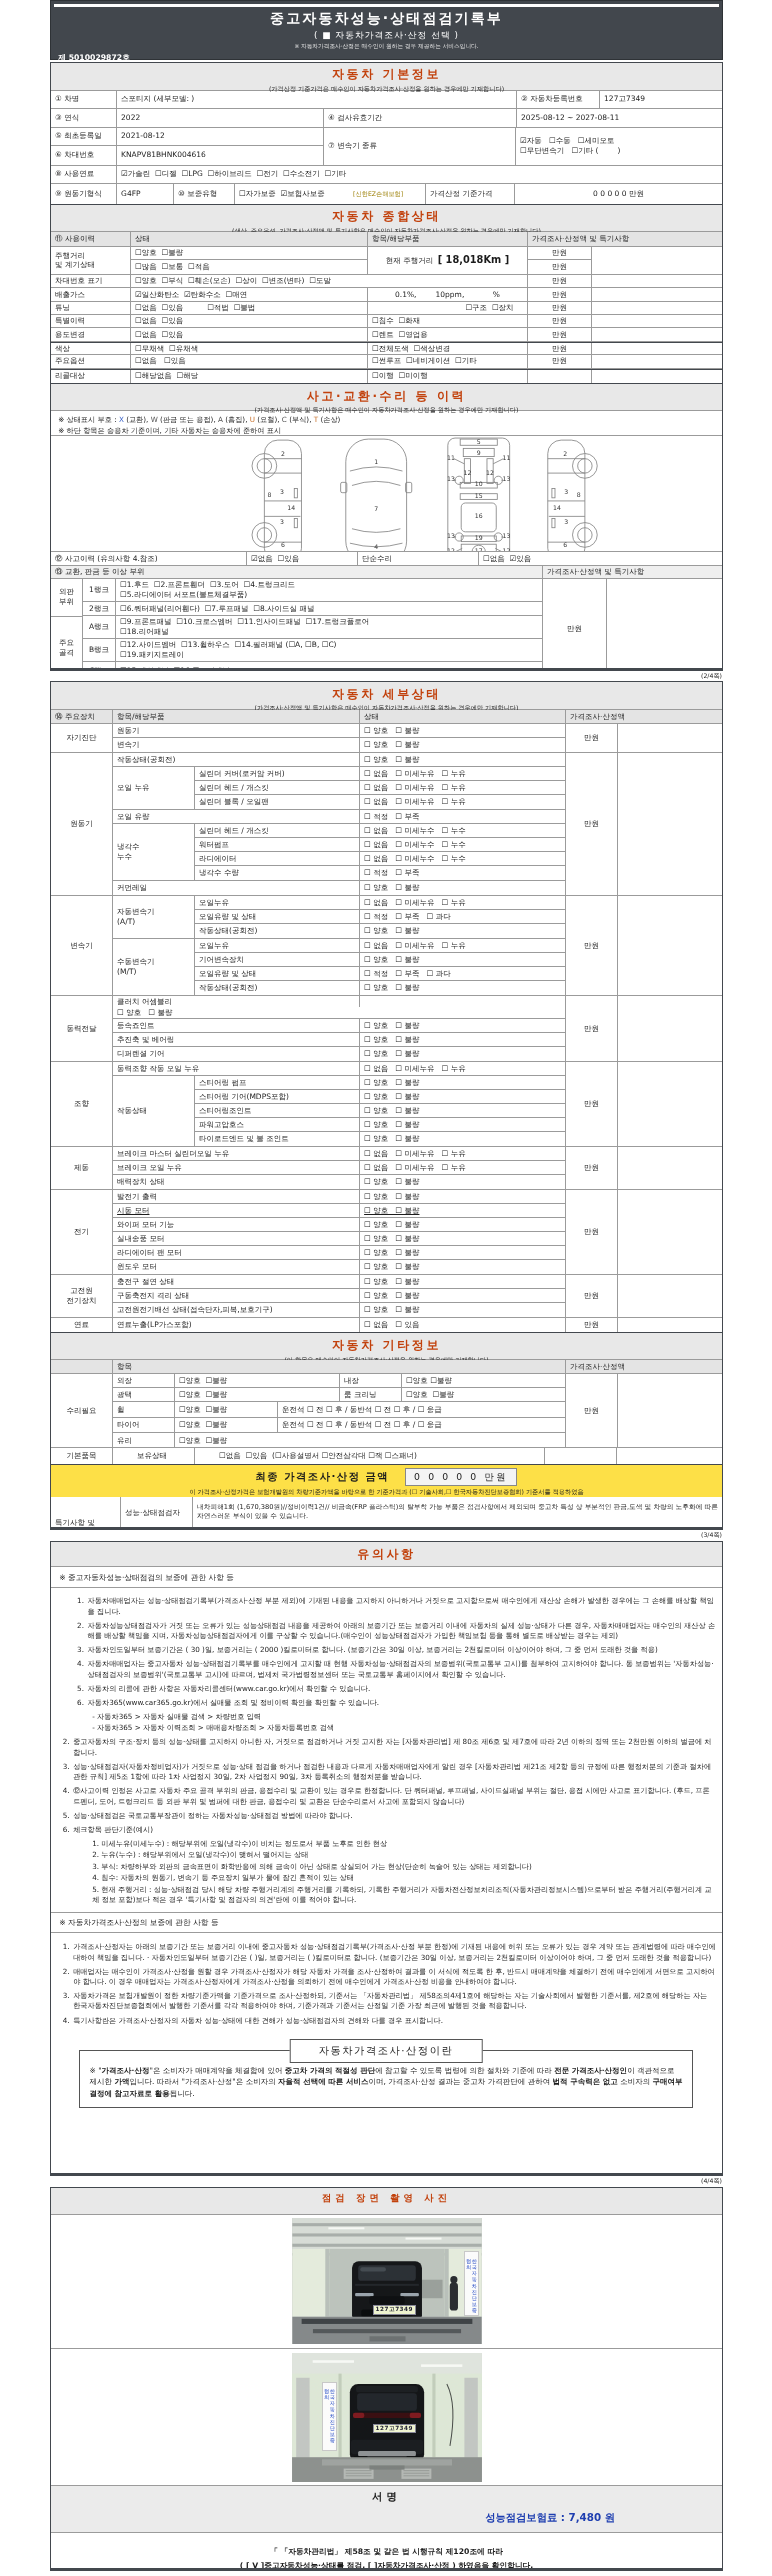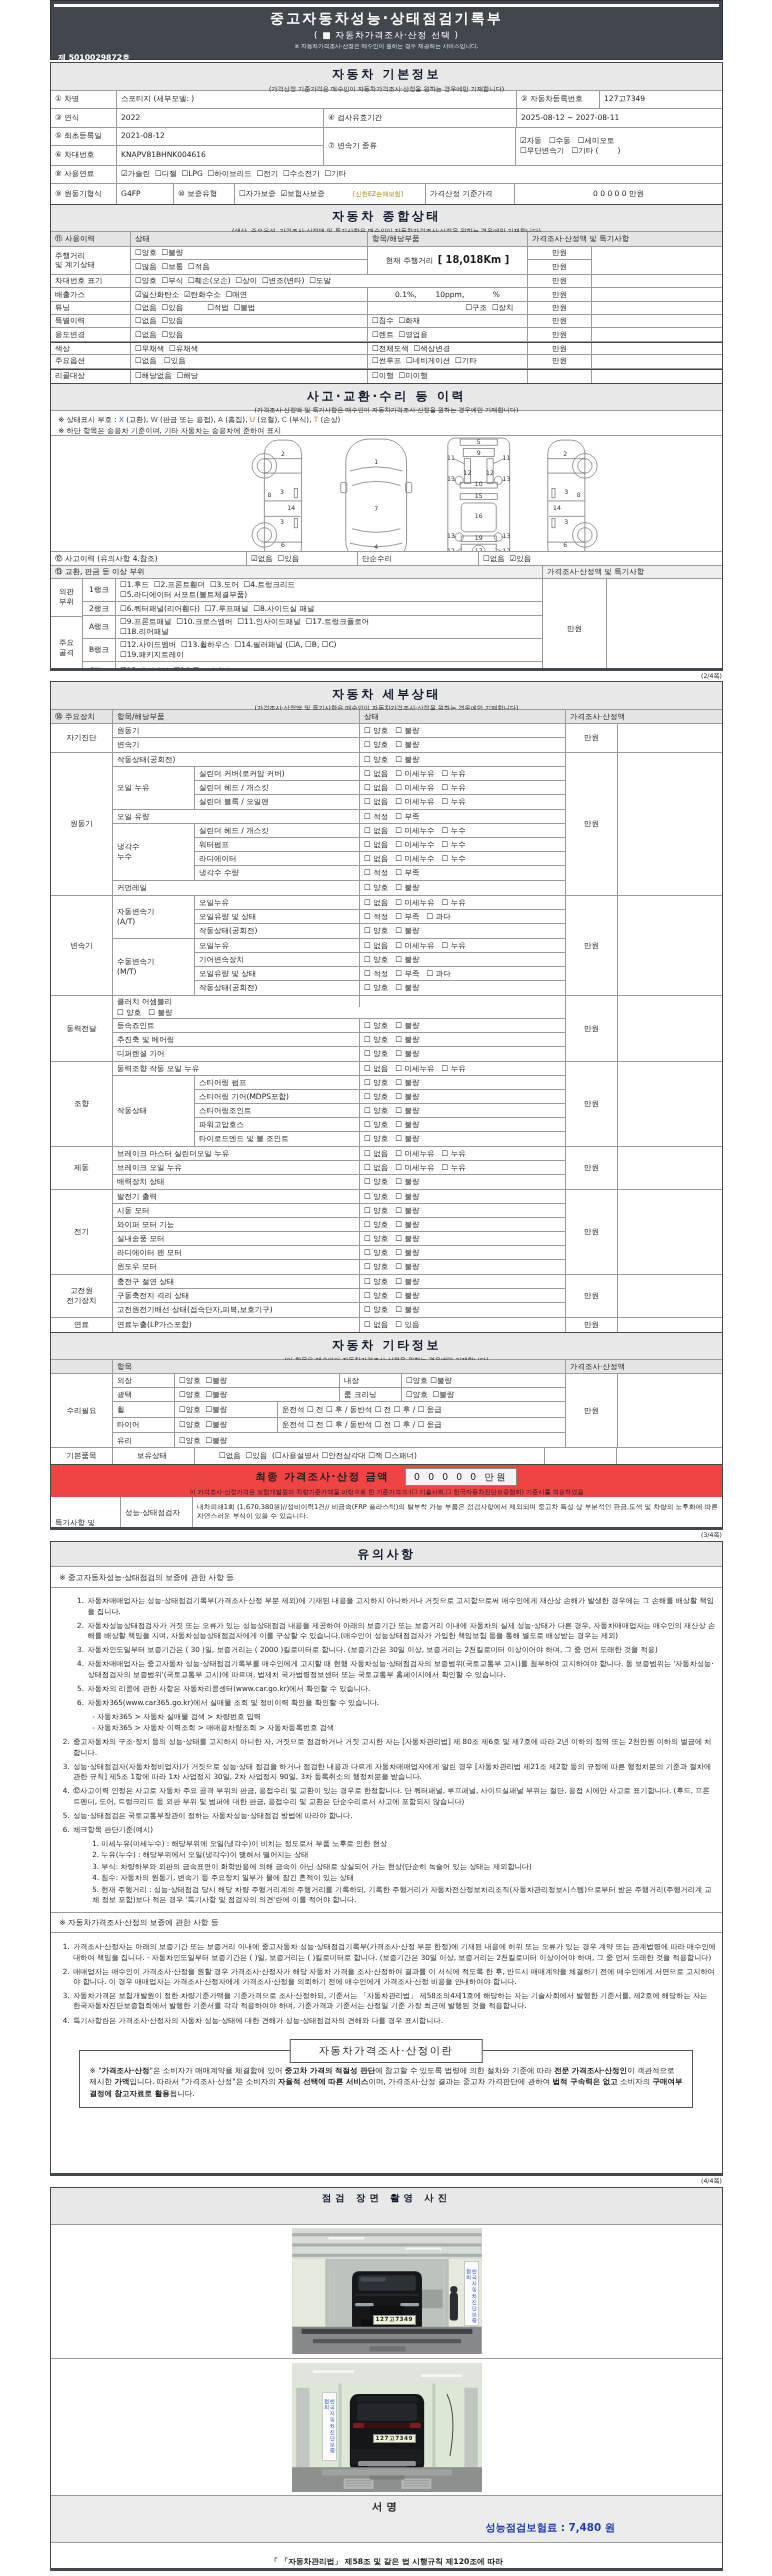--- a/index.html
+++ b/index.html
@@ -10,24 +10,24 @@
   
   .hdrbox{background:#42474d;border:1px solid #2e3236;color:#fff;height:60px;padding:1.5px 2.1px 0}
   .hdrbox .strip{height:3.1px;background:#fff;margin:1px 1px 3.1px}
   .hdrbox .t1{text-align:center;font-size:14px;font-weight:bold;letter-spacing:2.1px}
   .hdrbox .t2{text-align:center;font-size:8.8px;margin-top:2.1px;letter-spacing:1px}
   .hdrbox .t3{text-align:center;font-size:5.7px;margin-top:1.5px;color:#e8e8e8}
   .hdrbox .no{font-size:7.7px;font-weight:bold;margin:2.1px 0 0 5.2px;text-align:left}
   
   .box{border:1px solid #43484e;border-bottom-width:3.1px;margin-top:1.5px;background:#fff;overflow:hidden}
   .band{background:#e8e8e8;text-align:center;padding:3.6px 0 3.1px;border-bottom:0.5px solid #9b9b9b;height:28px}
-  .band .bt{font-size:12px;font-weight:600;letter-spacing:2.6px;color:#0f172a}
+  .band .bt{font-size:12px;font-weight:600;letter-spacing:2.6px;color:#c2410c}
   .band .bs{font-size:6.2px;margin-top:1.5px;color:#222}
   .bandT{border-top:1px solid #43484e}
-  .band.small{height:37px;padding-top:4.1px}
+  .band.small{height:27px;padding-top:4.1px}
   .band.small .bt{font-size:9.3px;letter-spacing:4.1px;font-weight:600}
   
   .tr{display:flex;border-bottom:0.5px solid #9b9b9b;align-items:stretch}
   .tbl>.tr:last-child{border-bottom:0}
   .td{border-right:0.5px solid #9b9b9b;display:flex;align-items:center;padding:0.5px 4.1px;min-width:0}
   .td:last-child{border-right:0}
   .td.stack{flex-direction:column;align-items:stretch;padding:0}
   .stack>.tr{flex:1 1 auto}
   .stack>.tr:last-child{border-bottom:0}
   .ct{white-space:pre-wrap;line-height:1.32}
@@ -39,21 +39,21 @@
   .ins .ct{color:#9a7d00;font-size:6.2px}
   .nbr{border-right:0}
   .km .big{font-size:9.8px;font-weight:600;margin-left:2.1px}
   .sm .ct{font-size:6.7px;line-height:1.45}
   
   .notes{padding:3.1px 7.2px;font-size:7.2px;border-bottom:0.5px solid #9b9b9b;height:25px}
   .notes div{margin:1px 0}
   .diagram{border-bottom:0.5px solid #9b9b9b;height:116px;overflow:hidden}
   .pagemark{text-align:right;font-size:6.2px;padding:1px 1px;height:9.3px}
   
-  .finalband{background:#ef4444;border-top:1px solid #43484e;padding:3.1px 0 2.6px;text-align:center;height:33px}
+  .finalband{background:#fde047;border-top:1px solid #43484e;padding:3.1px 0 2.6px;text-align:center;height:33px}
   .finalband .fl{font-size:10.3px;font-weight:bold;letter-spacing:1.5px;display:inline-block;vertical-align:middle}
   .finalband .fv{display:inline-block;vertical-align:middle;border:0.5px solid #888;background:#f4f4f4;padding:1.5px 8.2px;font-size:9.3px;margin-left:13.4px;letter-spacing:2.6px}
   .finalband .fn{font-size:6.2px;margin-top:2.1px}
   
   .nhead{border-bottom:0.5px solid #9b9b9b;padding:5.7px 8.2px;font-size:7.7px;height:20.6px}
   .nbody{padding:5.2px 6.2px 5.2px 5.2px;font-size:7.2px;line-height:1.45;border-bottom:0.5px solid #9b9b9b}
   .nbody.last{border-bottom:0}
   .li{display:flex;margin:3.6px 0}
   .li .n{flex:none;width:13.4px;text-align:right;margin-right:3.6px}
   .li .t{flex:1}
@@ -968,21 +968,21 @@
           </div>
           <div class="td stack" style="width: 453px;">
             <div class="tr " style="min-height: 14px;">
               <div class="td " style="width: 247px;">
                 <span class="ct">발전기 출력</span>
               </div>
               <div class="td " style="flex: 1 1 0px;">
                 <span class="ct">☐ 양호   ☐ 불량</span>
               </div>
             </div>
-            <div class="tr " style="min-height: 14px;">
+            <div class="tr " style="min-height: 14px; text-decoration: underline;">
               <div class="td " style="width: 247px;">
                 <span class="ct">시동 모터</span>
               </div>
               <div class="td " style="flex: 1 1 0px;">
                 <span class="ct">☐ 양호   ☐ 불량</span>
               </div>
             </div>
             <div class="tr " style="min-height: 14px;">
               <div class="td " style="width: 247px;">
                 <span class="ct">와이퍼 모터 기능</span>

